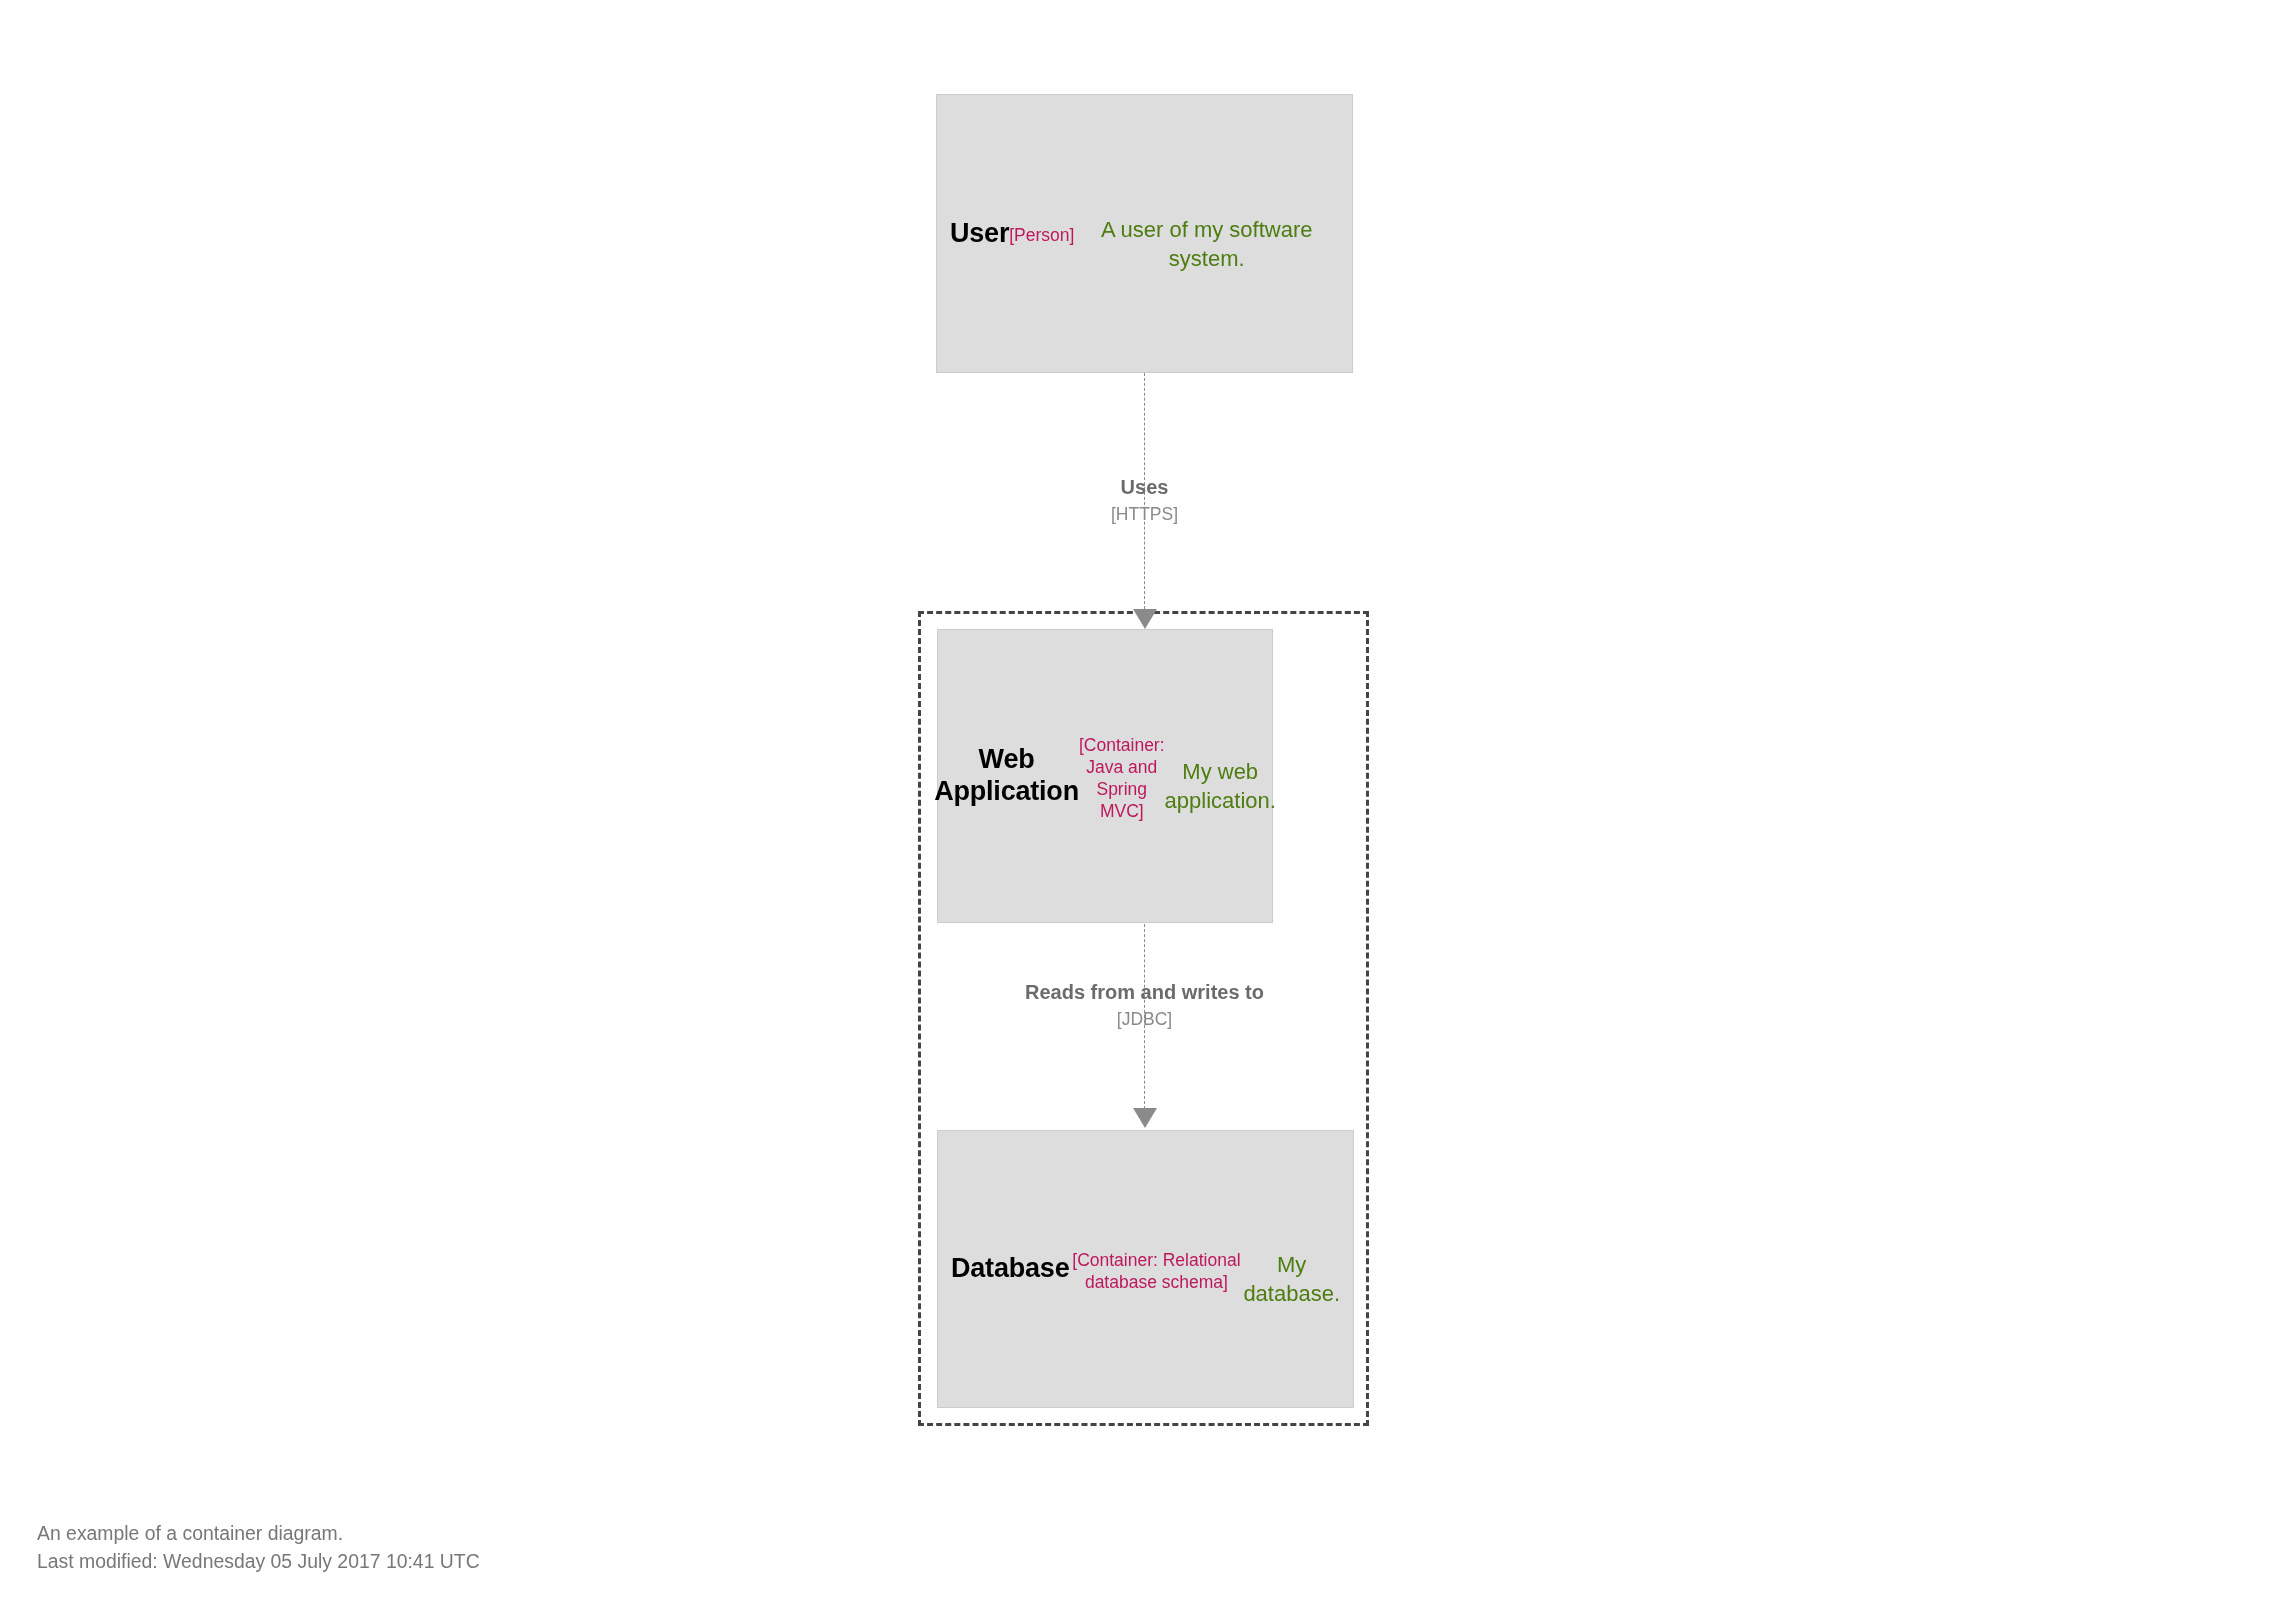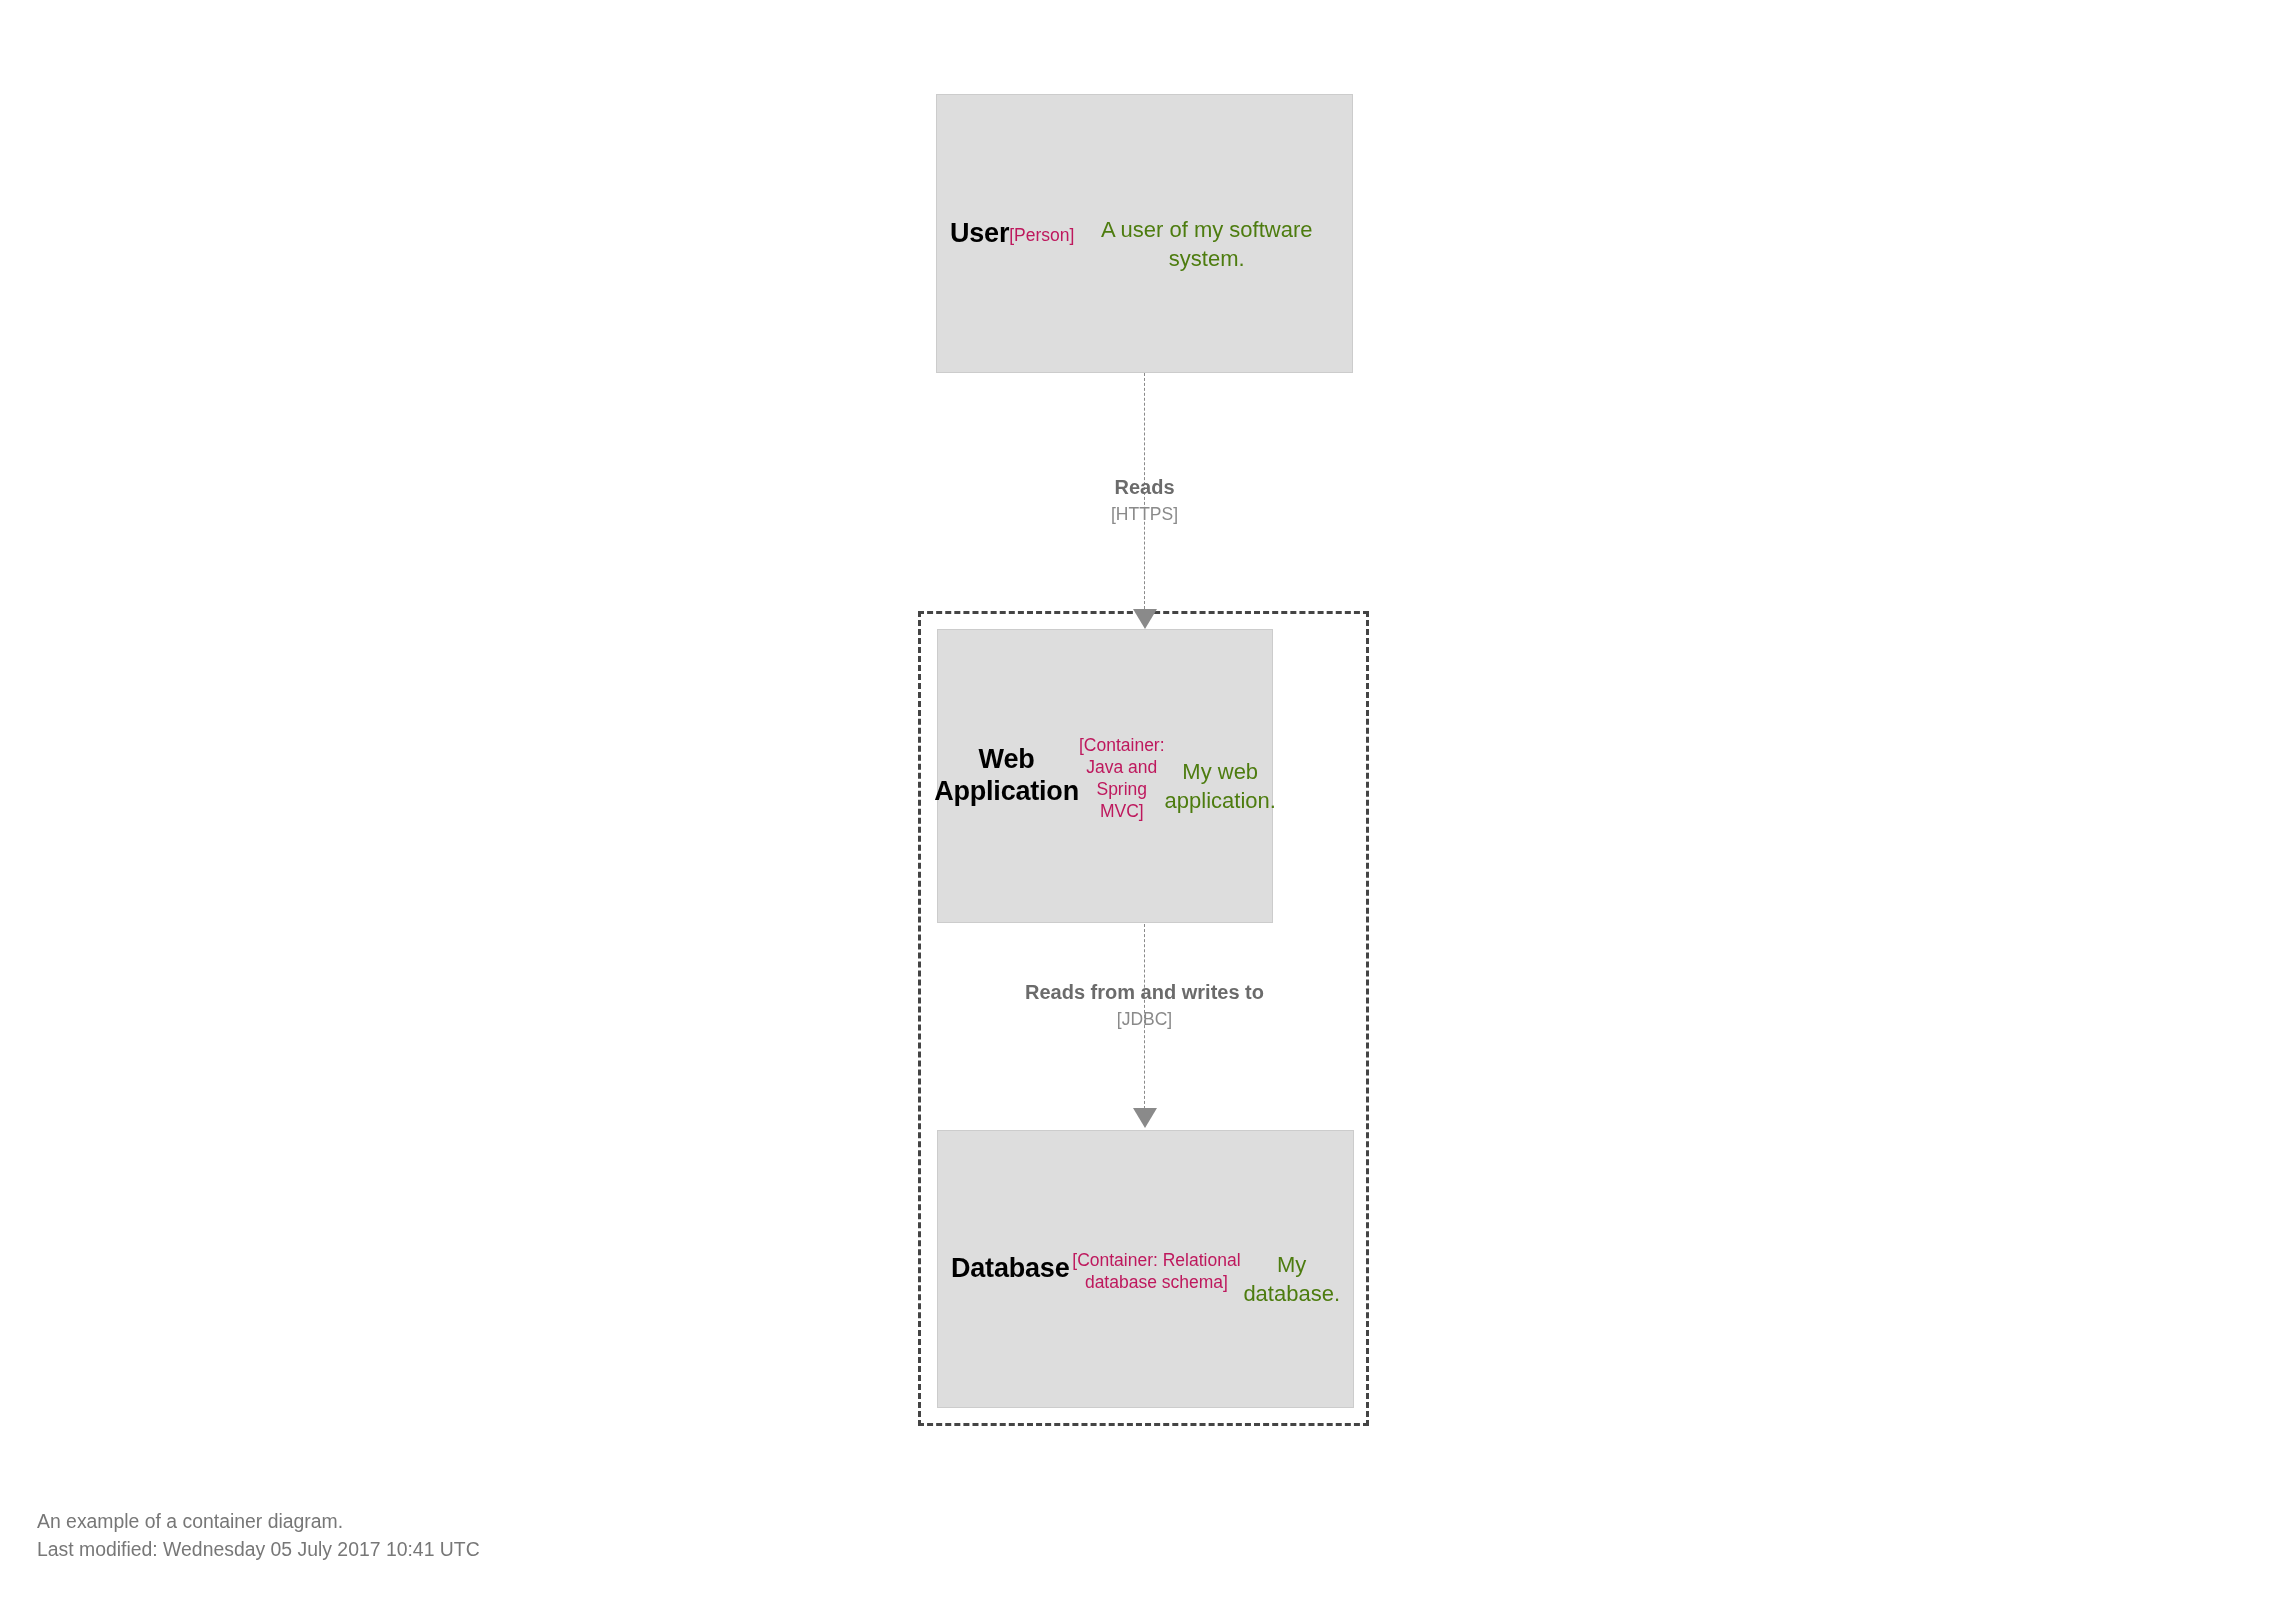--- a/index.html
+++ b/index.html
@@ -129,21 +129,21 @@
     font-weight: bold;
     color: #000000;
     line-height: 1.22;
     letter-spacing: -0.3px;
   }
   #footer .f-sub {
     font-size: 19.4px;
     font-weight: normal;
     color: #777777;
     line-height: 1.42;
-    margin-top: 6px;
+    margin-top: 18px;
   }
   #footer .f-modified {
     font-size: 19.4px;
     font-weight: normal;
     color: #777777;
     line-height: 1.42;
   }
 </style>
 </head>
 <body>
@@ -154,21 +154,21 @@
 
   <div class="node" id="node-user">
     <div class="name">User</div>
     <div class="tech">[Person]</div>
     <div class="desc">A user of my software system.</div>
   </div>
 
   <div class="rel-line" id="rel1-line"></div>
   <div class="rel-arrow" id="rel1-arrow"></div>
   <div class="rel-label" id="rel1-label">
-    <span class="rel-desc">Reads</span>
+    <span class="rel-desc">Uses</span>
     <span class="rel-tech">[HTTPS]</span>
   </div>
 
   <div class="node" id="node-webapp">
     <div class="name">Web Application</div>
     <div class="tech">[Container: Java and Spring MVC]</div>
     <div class="desc">My web application.</div>
   </div>
 
   <div class="rel-line" id="rel2-line"></div>

